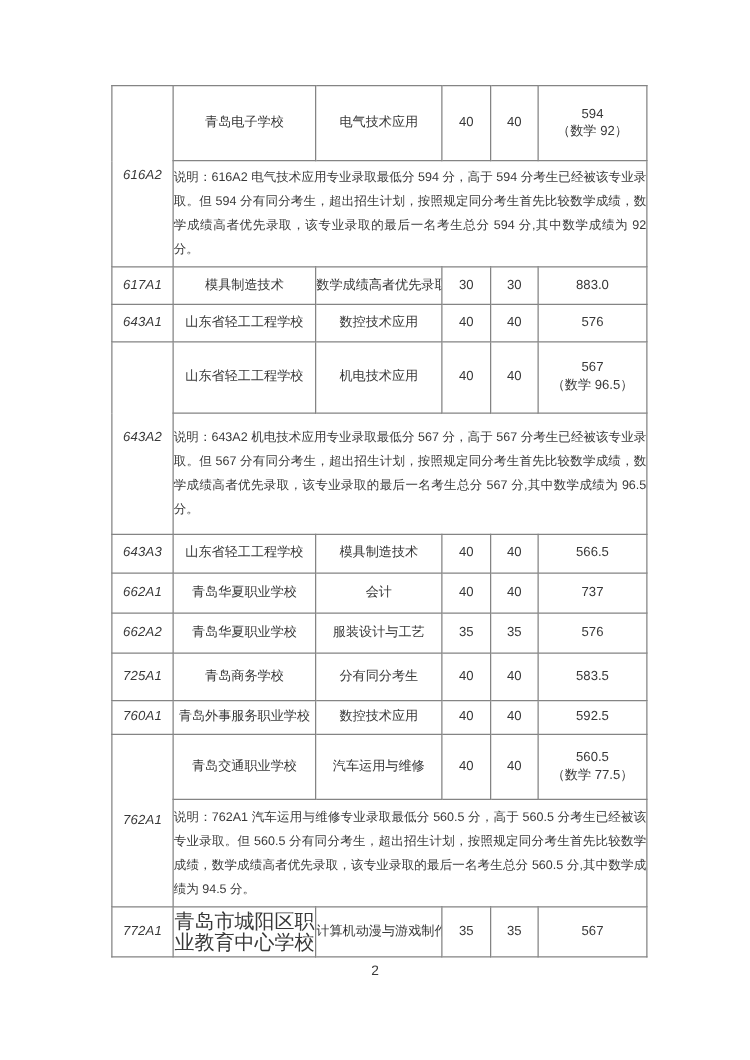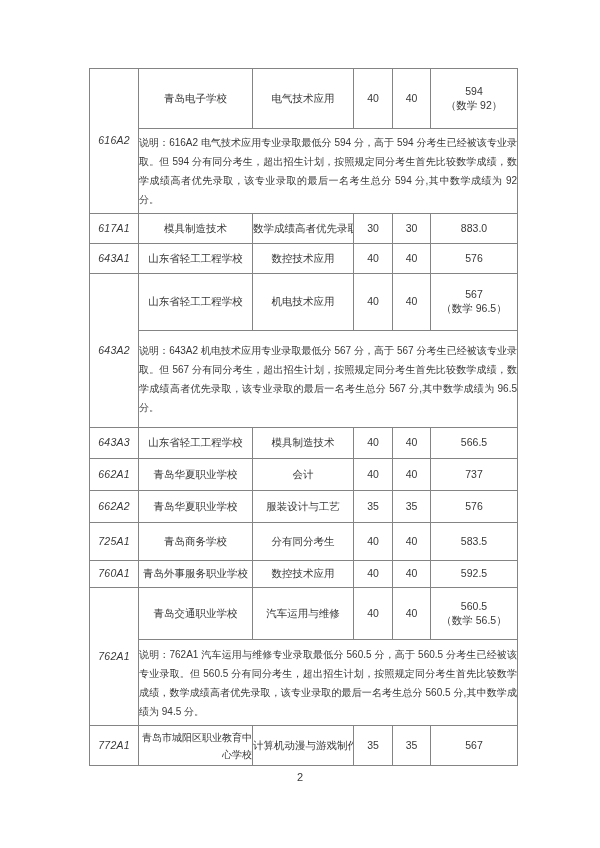--- a/index.html
+++ b/index.html
@@ -35,23 +35,22 @@
   td.code {
     font-size: 10.5px;
     letter-spacing: 0.2px;
     font-style: italic;
   }
   td.school {
     font-size: 10.5px;
     padding: 0 2px;
   }
   td.school.school-wrap {
-    font-size: 10px;
+    font-size: 16px;
     line-height: 17px;
-    text-align: right;
   }
   td.major {
     font-size: 10px;
     white-space: nowrap;
     overflow: hidden;
   }
   td.num {
     font-size: 10.5px;
   }
   td.score {
@@ -203,21 +202,21 @@
 
       <tr style="height:52px">
         <td class="code" rowspan="2">762A1</td>
         <td class="school">青岛交通职业学校</td>
         <td class="major">汽车运用与维修</td>
         <td class="num">40</td>
         <td class="num">40</td>
         <td class="score">
           <div class="score-stack">
             <div>560.5</div>
-            <div>（数学 56.5）</div>
+            <div>（数学 77.5）</div>
           </div>
         </td>
       </tr>
       <tr style="height:86px">
         <td class="note" colspan="5">
           <div class="note-text">说明：762A1 汽车运用与维修专业录取最低分 560.5 分，高于 560.5 分考生已经被该专业录取。但 560.5 分有同分考生，超出招生计划，按照规定同分考生首先比较数学成绩，数学成绩高者优先录取，该专业录取的最后一名考生总分 560.5 分,其中数学成绩为 94.5 分。</div>
         </td>
       </tr>
 
       <tr style="height:40px">

